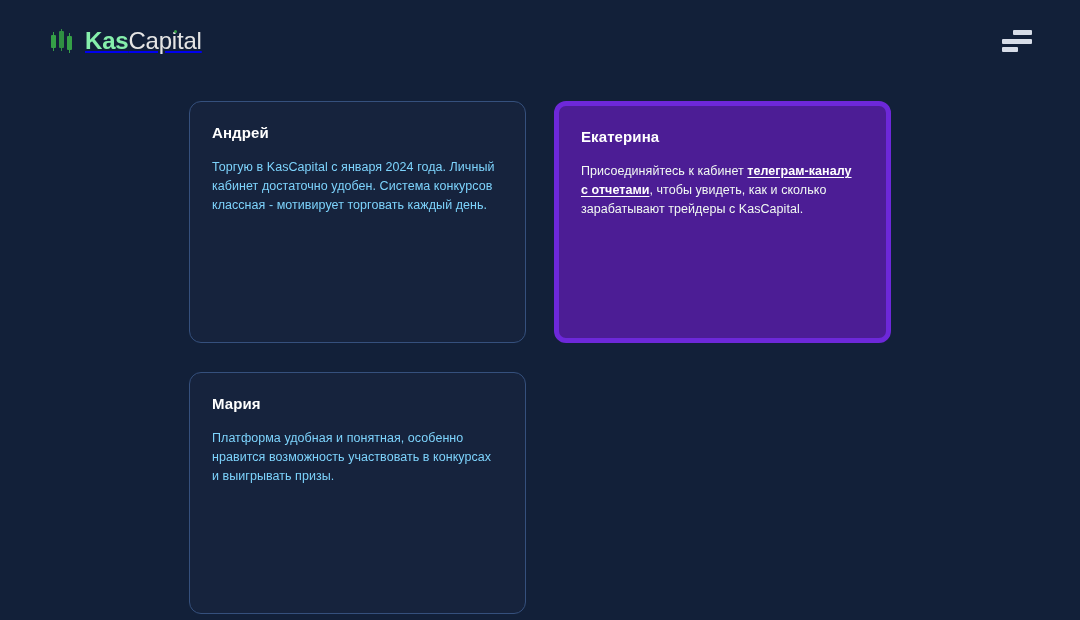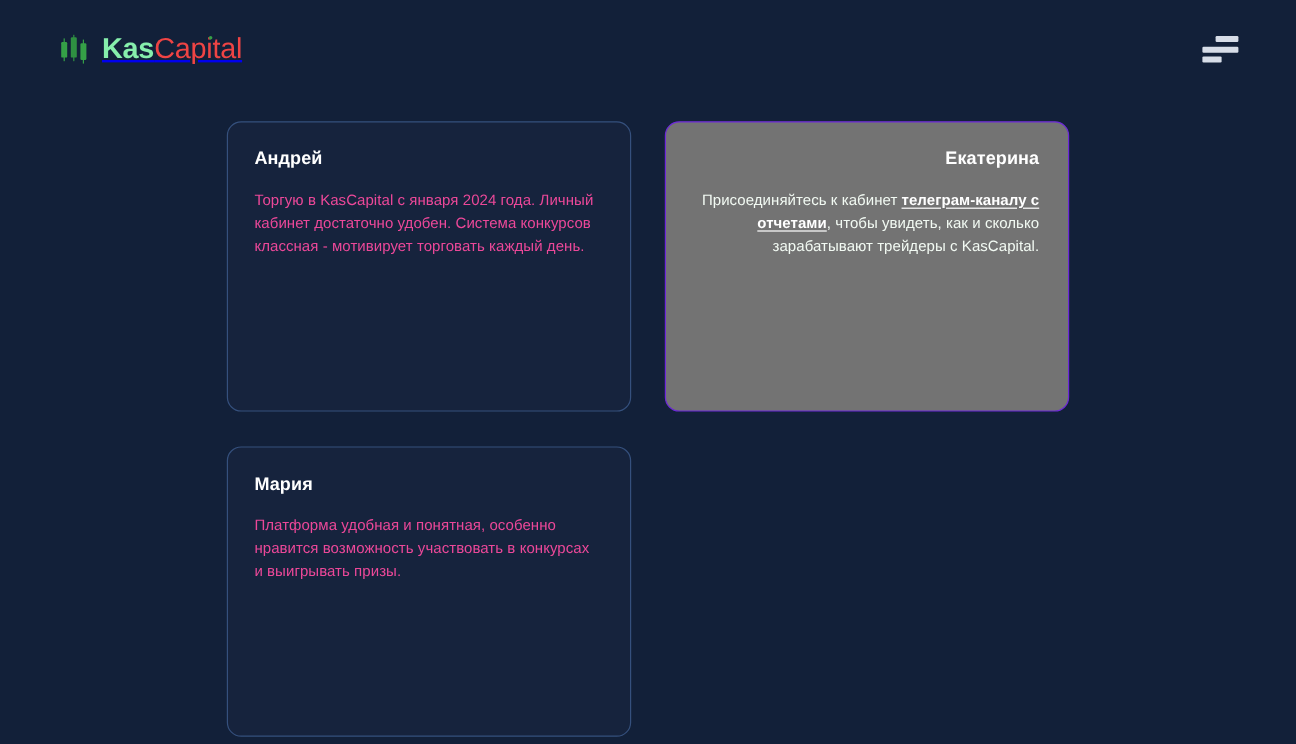--- a/index.html
+++ b/index.html
@@ -17,21 +17,21 @@
     display:flex; align-items:center; justify-content:space-between;
     padding:0 48px 0 50px;
   }
   .brand { display:flex; align-items:center; gap:9px; user-select:none; }
   .brand-mark { display:block; }
   .brand-text {
     font-size:24px; letter-spacing:-0.2px; line-height:1;
     white-space:nowrap; position:relative;
   }
   .brand-text .kas { font-weight:700; color:#86efac; }
-  .brand-text .cap { font-weight:400; color:#ef4444; }
+  .brand-text .cap { font-weight:400; color:#e5e5e5; }
   .brand-dot {
     position:absolute; width:3px; height:3px; border-radius:50%;
     background:#35a047; left:88.5px; top:1px;
   }
 
   .menu-btn {
     width:30px; height:22px; display:flex; flex-direction:column;
     justify-content:space-between; align-items:flex-end;
     background:none; border:none; cursor:pointer; padding:0;
   }
@@ -51,33 +51,32 @@
   }
 
   .card {
     border-radius:12px;
     padding:22px 24px 20px 22px;
     background:#16233d;
     border:1px solid #35507d;
     overflow:hidden;
   }
   .card.accent {
-    background:#737373;
-    border:1px solid #6d28d9;
-    text-align:right;
+    background:#4c1d95;
+    border:5px solid #6d28d9;
   }
 
   .card-name {
     font-size:15px; font-weight:700; color:#ffffff;
     letter-spacing:0.1px; margin-bottom:16px; line-height:1.2;
   }
   .card.accent .card-name { color:#ffffff; }
 
   .card-text {
-    font-size:12.5px; line-height:19px; color:#ec4899;
+    font-size:12.5px; line-height:19px; color:#7dd3fc;
     letter-spacing:0.05px;
   }
   .card.accent .card-text { color:#f2faf3; }
 
   .card-link {
     color:#ffffff; font-weight:700; text-decoration:underline;
     text-underline-offset:2px; cursor:pointer;
   }
 </style>
 </head>

